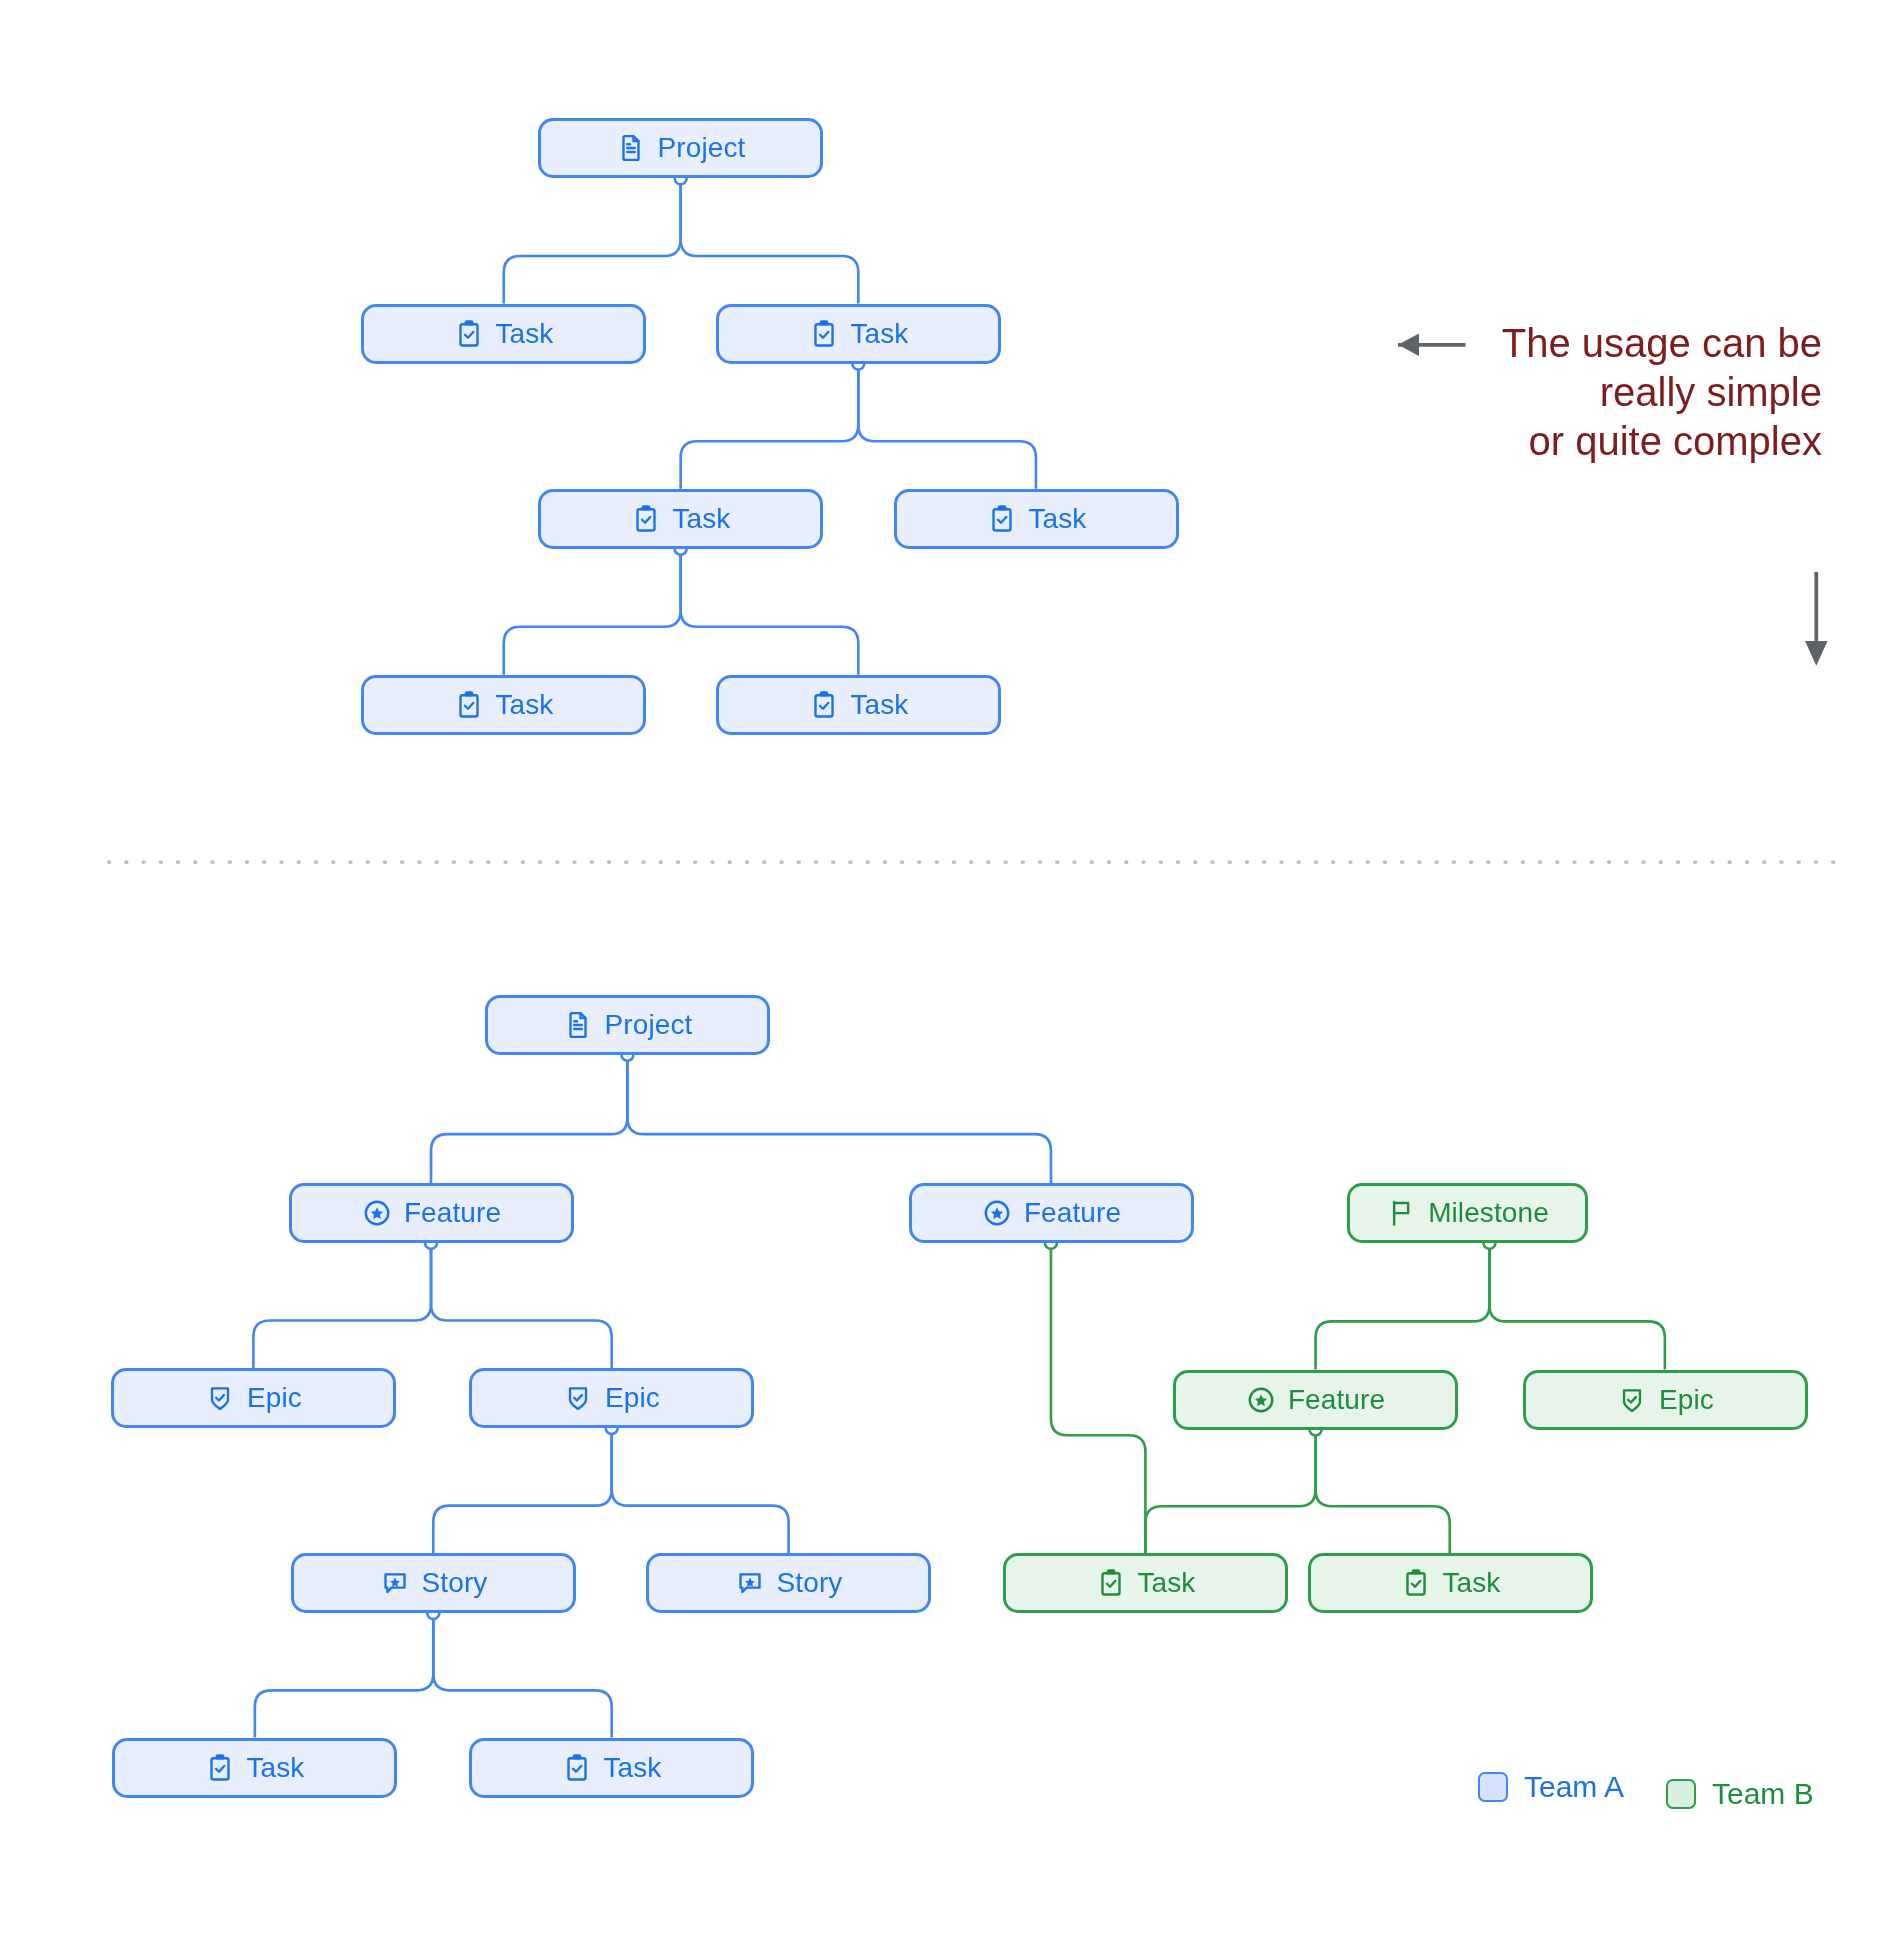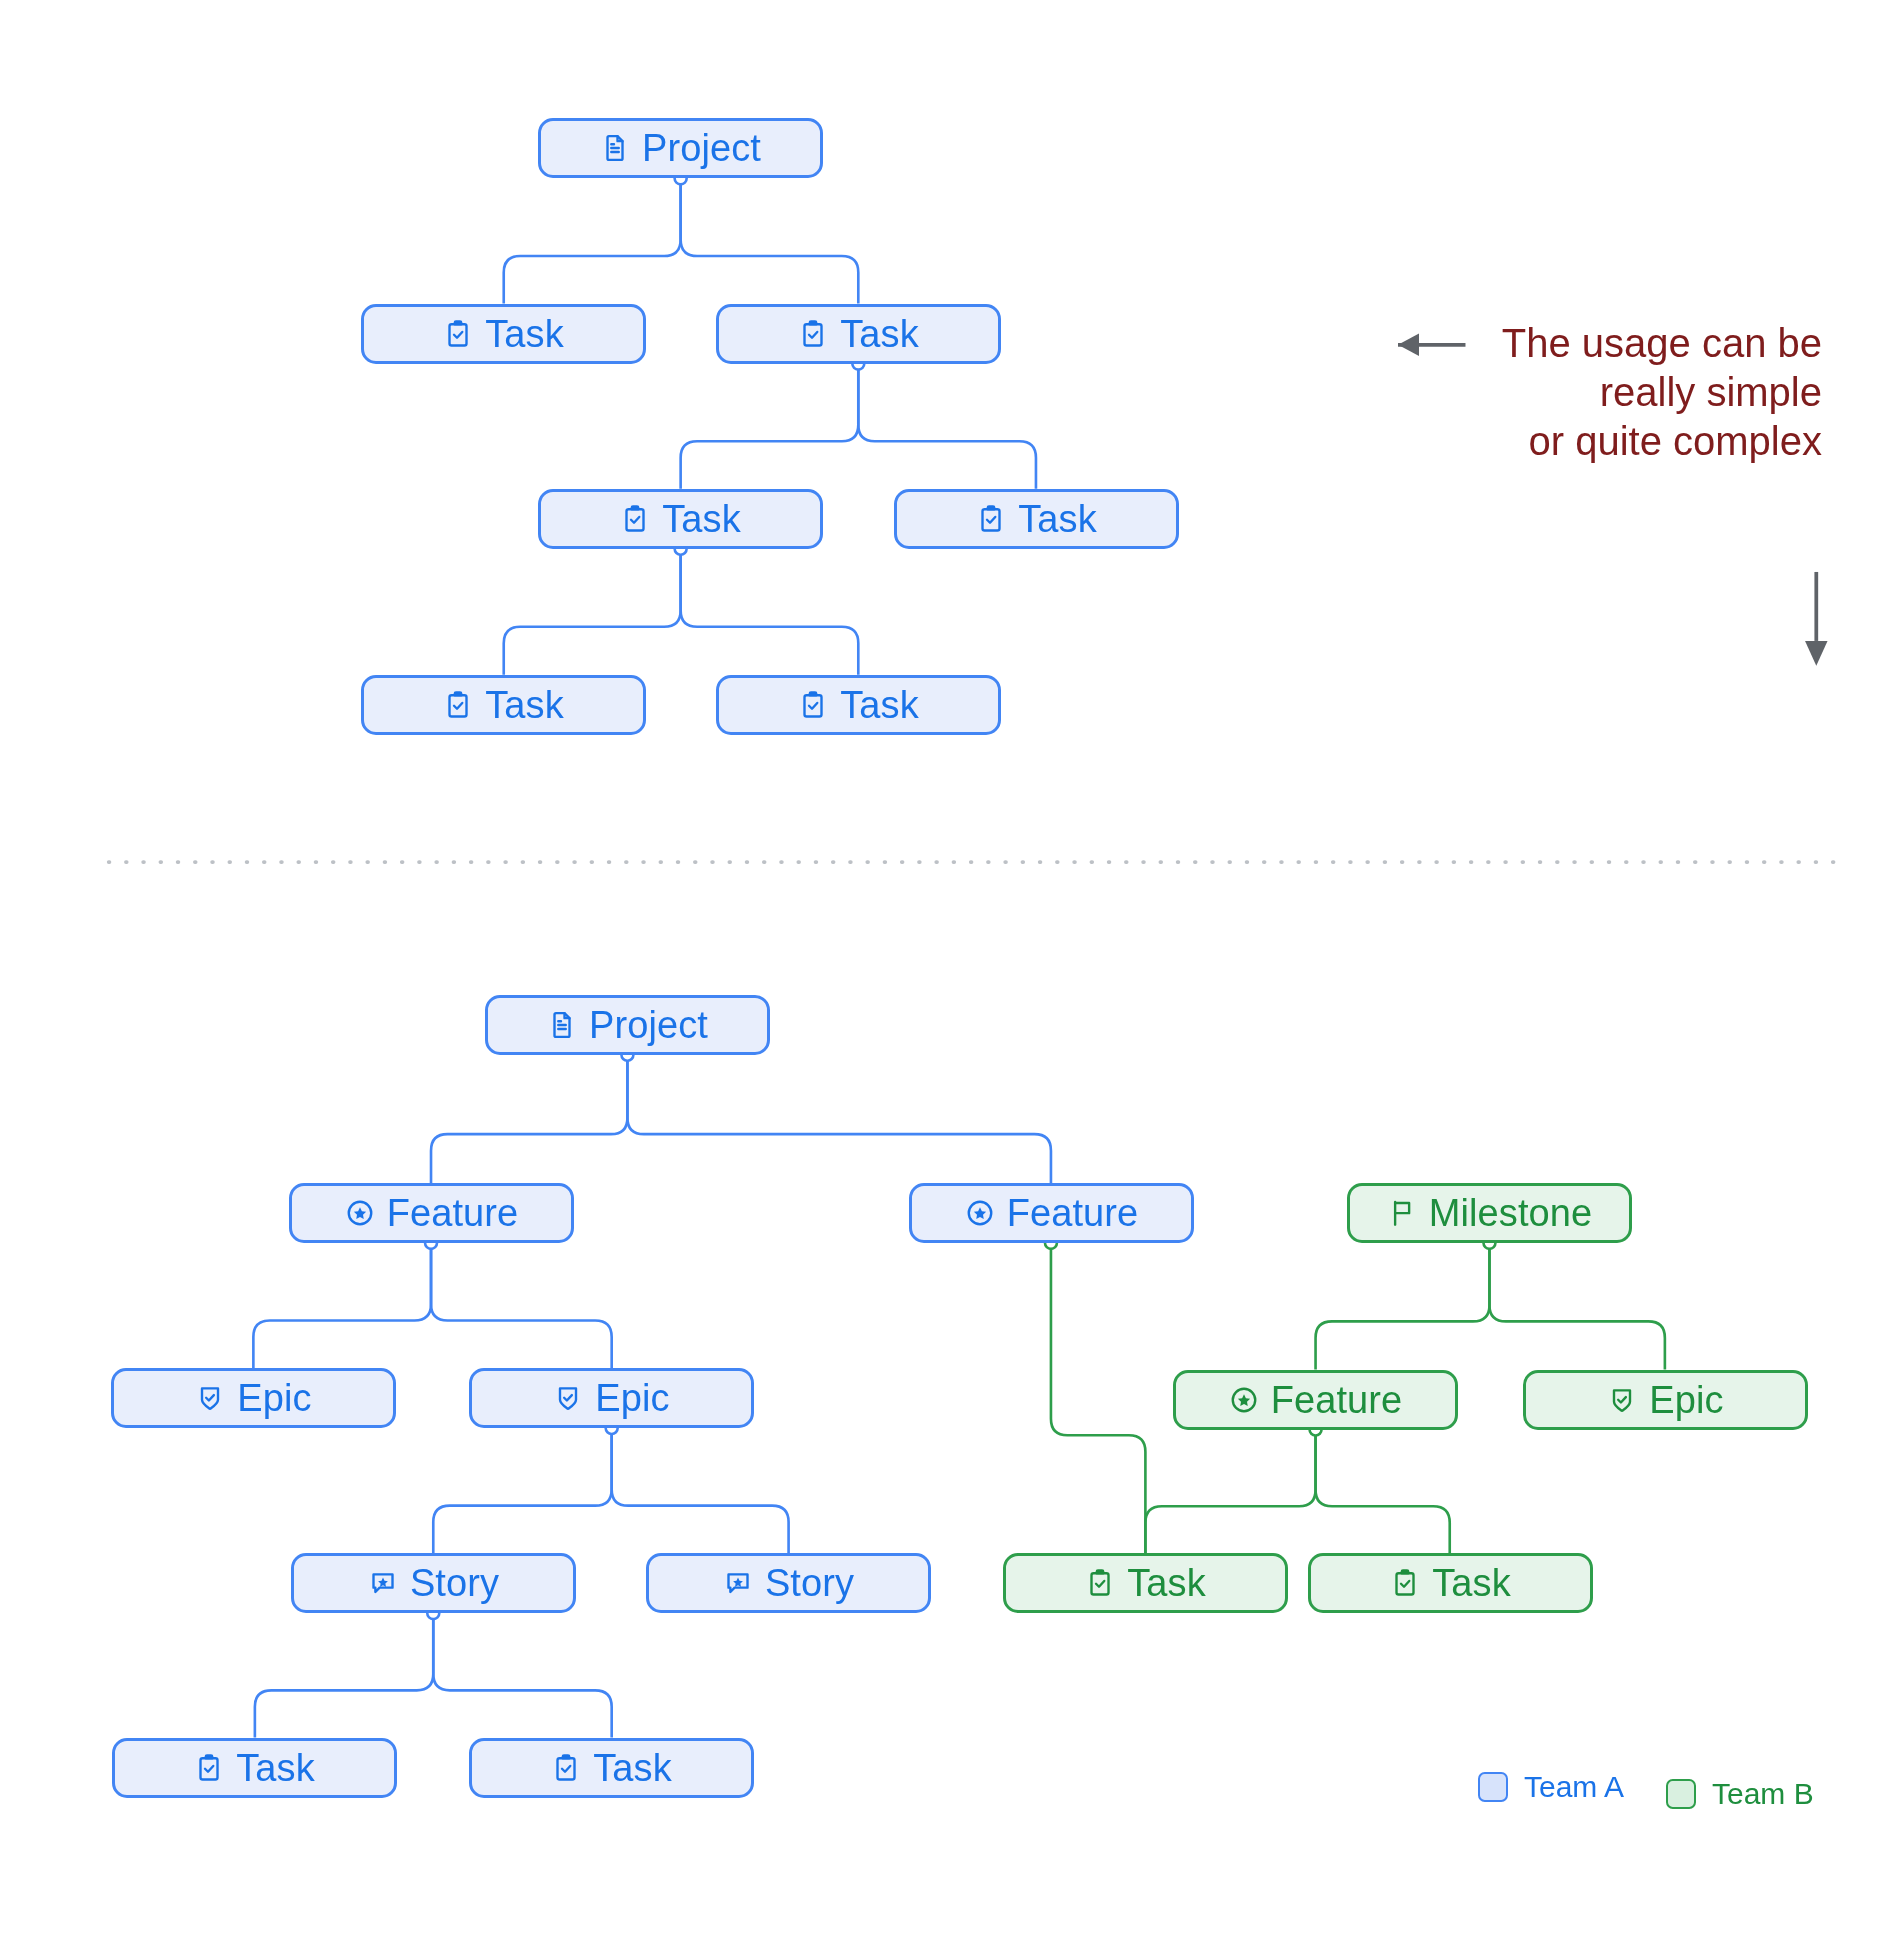--- a/index.html
+++ b/index.html
@@ -11,21 +11,21 @@
   svg.layer{position:absolute;left:0;top:0;width:1898px;height:1955px;pointer-events:none;}
 
   .node{
     position:absolute;
     box-sizing:border-box;
     display:flex;align-items:center;justify-content:center;
     gap:12px;
     border-radius:15px;
     border:3px solid #4285f4;
     background:#e8eefc;
-    font-size:38px;
+    font-size:28px;
     letter-spacing:0.1px;
     color:#1a73e8;
     white-space:nowrap;
   }
   .node.green{border-color:#2e9e4b;background:#e6f4ea;color:#1e8e3e;}
   .node .label{line-height:1;}
   .node .ico{display:flex;align-items:center;justify-content:center;width:30px;height:30px;flex:0 0 30px;}
   .node .ico svg{display:block;}
 
   
@@ -192,21 +192,21 @@
       </div>
       <div class="node" style="left: 909px; top: 1183px; width: 285px; height: 60px;">
         <span class="ico">
           <svg width="30" height="30" viewBox="0 0 24 24" fill="none" stroke="#1a73e8" stroke-width="1.9" stroke-linecap="round" stroke-linejoin="round">
             <circle cx="12" cy="12" r="9"></circle>
             <path d="M12 7.4l1.5 3.1 3.4.5-2.5 2.4.6 3.4-3-1.6-3 1.6.6-3.4-2.5-2.4 3.4-.5z" fill="#1a73e8" stroke="none"></path>
           </svg>
         </span>
         <span class="label">Feature</span>
       </div>
-      <div class="node green" style="left: 1347px; top: 1183px; width: 285px; height: 60px;">
+      <div class="node green" style="left: 1347px; top: 1183px; width: 241px; height: 60px;">
         <span class="ico">
           <svg width="30" height="30" viewBox="0 0 24 24" fill="none" stroke="#1e8e3e" stroke-width="1.9" stroke-linecap="round" stroke-linejoin="round">
             <path d="M6.5 21.3V3.2"></path>
             <path d="M6.5 4h11.2v8.1H6.5"></path>
           </svg>
         </span>
         <span class="label">Milestone</span>
       </div>
       <div class="node" style="left: 111px; top: 1368px; width: 285px; height: 60px;">
         <span class="ico">

